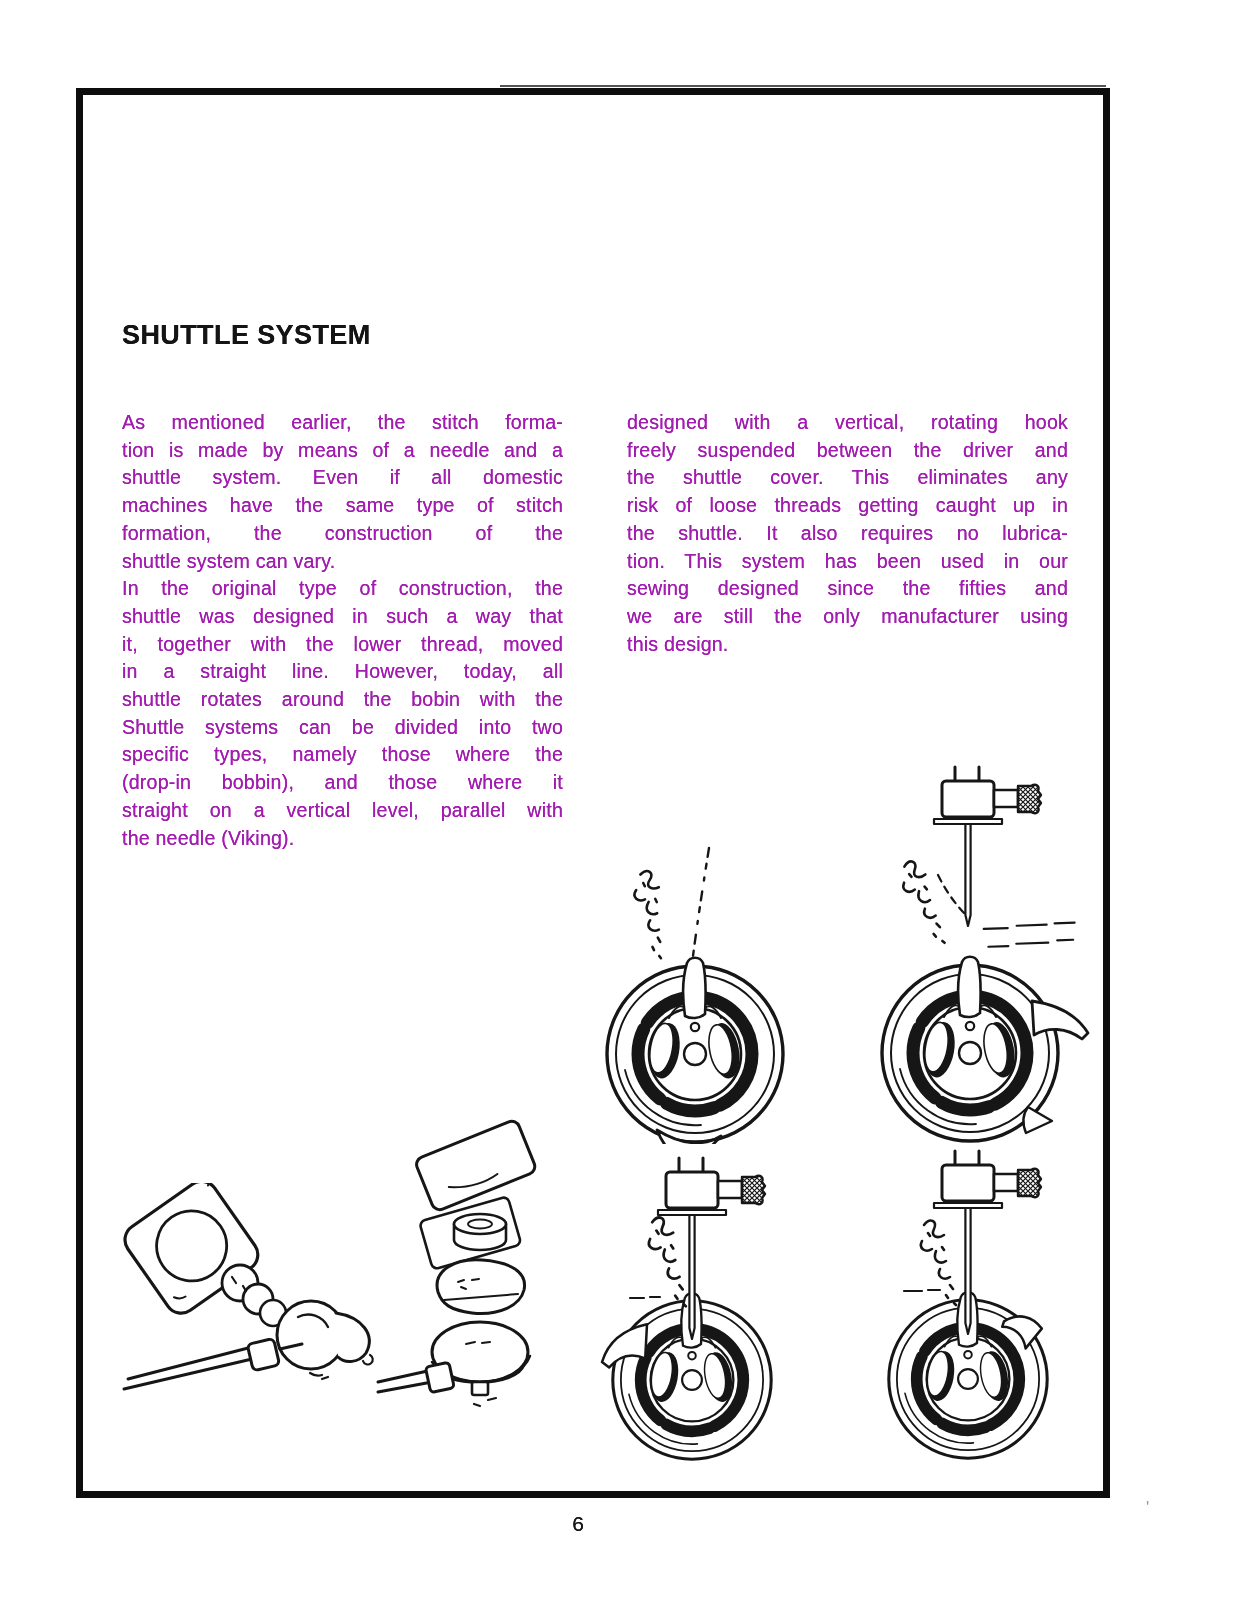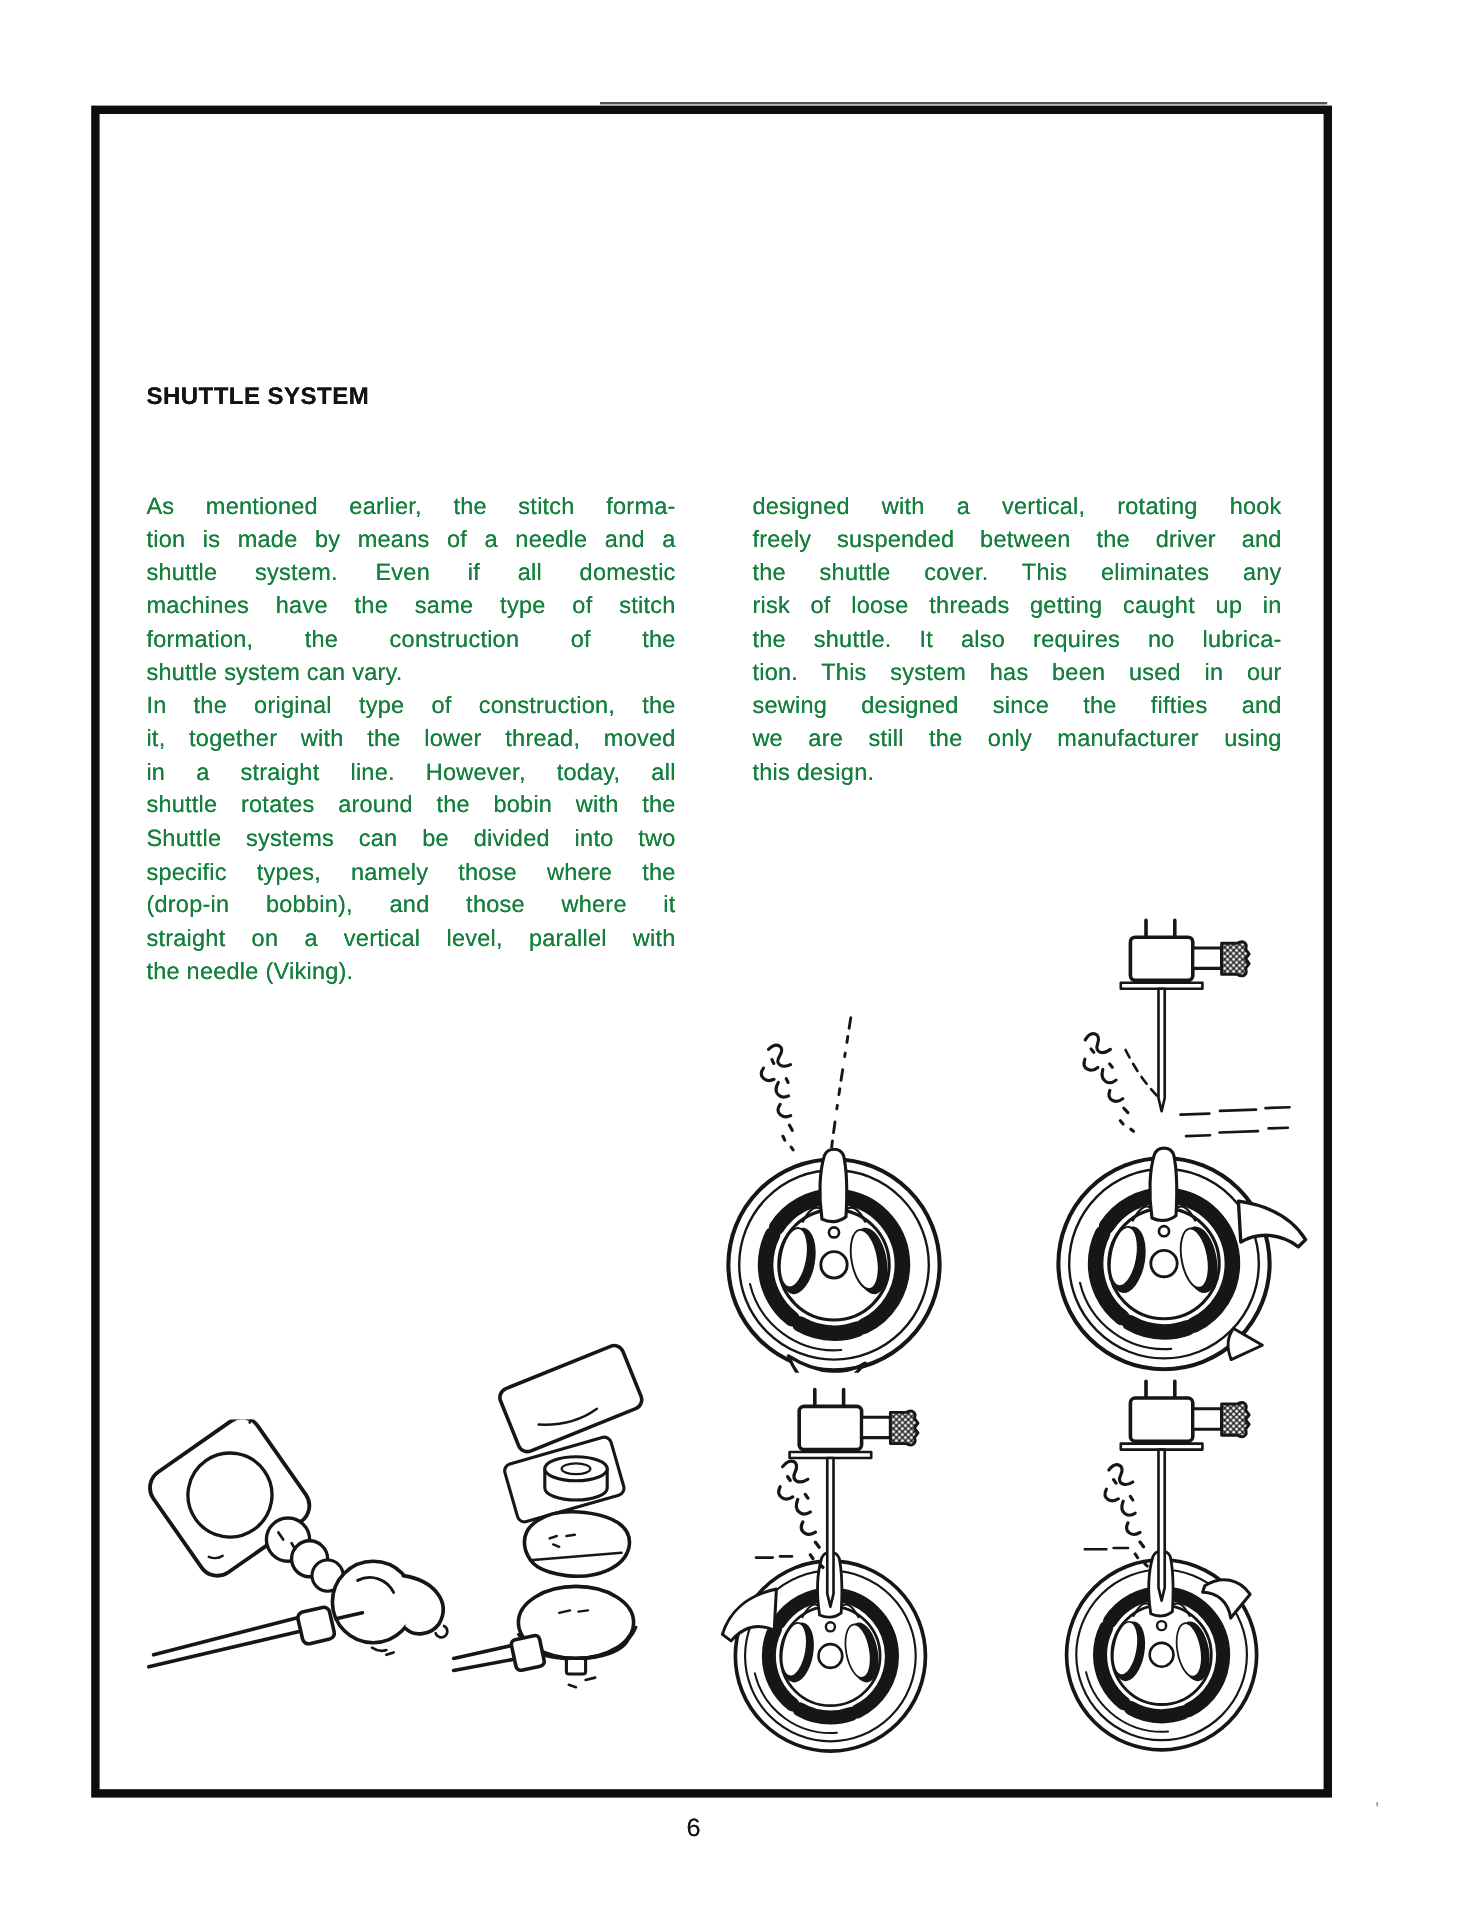--- a/index.html
+++ b/index.html
@@ -7,26 +7,26 @@
     position:relative;width:1236px;height:1600px;background:#ffffff;
     font-family:"Liberation Sans", sans-serif;color:#1b1b1b;overflow:hidden;
   }
   .frame{
     position:absolute;left:76px;top:88px;width:1034px;height:1410px;
     border:7px solid #0d0d0d;box-sizing:border-box;background:#ffffff;
   }
   .scanline{position:absolute;left:500px;top:85px;width:606px;height:2px;background:#1a1a1a;opacity:.75;}
   .title{
     position:absolute;left:122px;top:320px;margin:0;
-    font-size:20px;font-weight:700;letter-spacing:.4px;color:#141414;
+    font-size:27px;font-weight:700;letter-spacing:.4px;color:#141414;
     text-shadow:0 0 .5px currentColor;white-space:nowrap;text-align:center;
   }
   .col{
     position:absolute;top:409px;width:441px;
-    font-size:19.6px;line-height:27.7px;letter-spacing:.2px;color:#15803d;
+    font-size:19.6px;line-height:27.7px;letter-spacing:.2px;color:#a21caf;
     text-shadow:0 0 .55px currentColor;
   }
   .col-left{left:122px;}
   .col-right{left:627px;}
   .tline{text-align:justify;text-align-last:justify;-moz-text-align-last:justify;}
   .tline-end{text-align-last:left;-moz-text-align-last:left;}
   .fig{position:absolute;}
   .page-number{
     position:absolute;left:556px;top:1512px;width:44px;text-align:center;
     font-size:21px;color:#161616;text-shadow:0 0 .5px currentColor;
@@ -90,20 +90,21 @@
   <h1 class="title">SHUTTLE SYSTEM</h1>
 
   <div class="col col-left">
       <div class="tline">As mentioned earlier, the stitch forma-</div>
       <div class="tline">tion is made by means of a needle and a</div>
       <div class="tline">shuttle system. Even if all domestic</div>
       <div class="tline">machines have the same type of stitch</div>
       <div class="tline">formation, the construction of the</div>
       <div class="tline tline-end">shuttle system can vary.</div>
       <div class="tline">In the original type of construction, the</div>
+      <div class="tline">shuttle was designed in such a way that</div>
       <div class="tline">it, together with the lower thread, moved</div>
       <div class="tline">in a straight line. However, today, all</div>
       <div class="tline">shuttle rotates around the bobin with the</div>
       <div class="tline">Shuttle systems can be divided into two</div>
       <div class="tline">specific types, namely those where the</div>
       <div class="tline">(drop-in bobbin), and those where it</div>
       <div class="tline">straight on a vertical level, parallel with</div>
       <div class="tline tline-end">the needle (Viking).</div>
     </div>
   <div class="col col-right">

